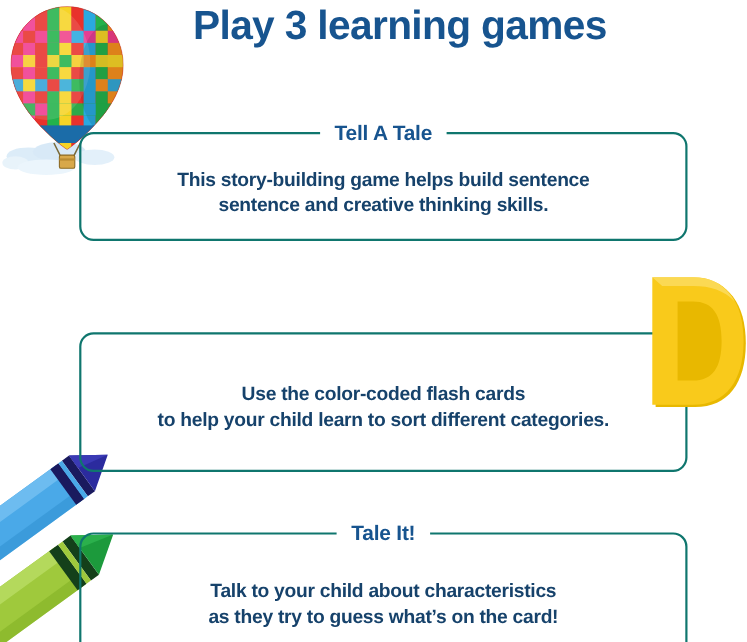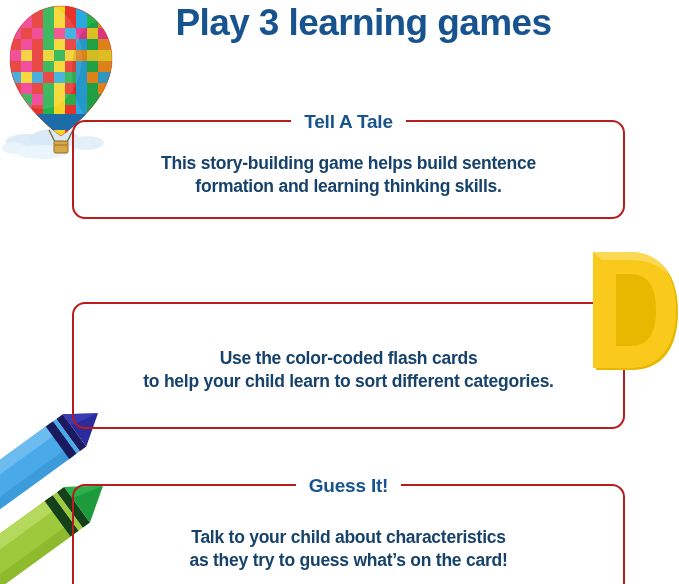--- a/index.html
+++ b/index.html
@@ -54,21 +54,21 @@
     left: 588px; top: 248px;
     width: 92px; height: 128px;
     z-index: 3;
   }
 
   
   .card {
     position: absolute;
     left: 72px;
     width: 553px;
-    border: 2px solid #b91c1c;
+    border: 2px solid #0f766e;
     border-radius: 13px;
     background: rgba(255,255,255,0.0);
     z-index: 2;
   }
 
   .card-title-row {
     position: absolute;
     left: 0;
     right: 0;
     top: -13px;
@@ -221,29 +221,29 @@
     <path d="M5 4 L42 4 C72 4 88 26 88 62 C88 98 72 120 42 120 L5 120 Z
              M28 26 L28 98 L42 98 C60 98 68 86 68 62 C68 38 60 26 42 26 Z" fill="#f9ca1b" fill-rule="evenodd"></path>
     <path d="M5 4 L42 4 C60 4 72 12 80 26 C70 16 58 12 42 12 L14 12 Z" fill="#fcdc5e" opacity="0.85"></path>
   </svg>
 
   <div class="card" id="card-1">
     <div class="card-title-row">
       <span class="card-title">Tell A Tale</span>
     </div>
     <div class="card-body">This story-building game helps build sentence
-formation and learning thinking skills.</div>
+sentence and creative thinking skills.</div>
   </div>
 
   <div class="card" id="card-2">
     <div class="card-body">Use the color-coded flash cards
 to help your child learn to sort different categories.</div>
   </div>
 
   <div class="card" id="card-3">
     <div class="card-title-row">
-      <span class="card-title">Guess It!</span>
+      <span class="card-title">Tale It!</span>
     </div>
     <div class="card-body">Talk to your child about characteristics
 as they try to guess what’s on the card!</div>
   </div>
 
 </div>
 
 </body></html>

